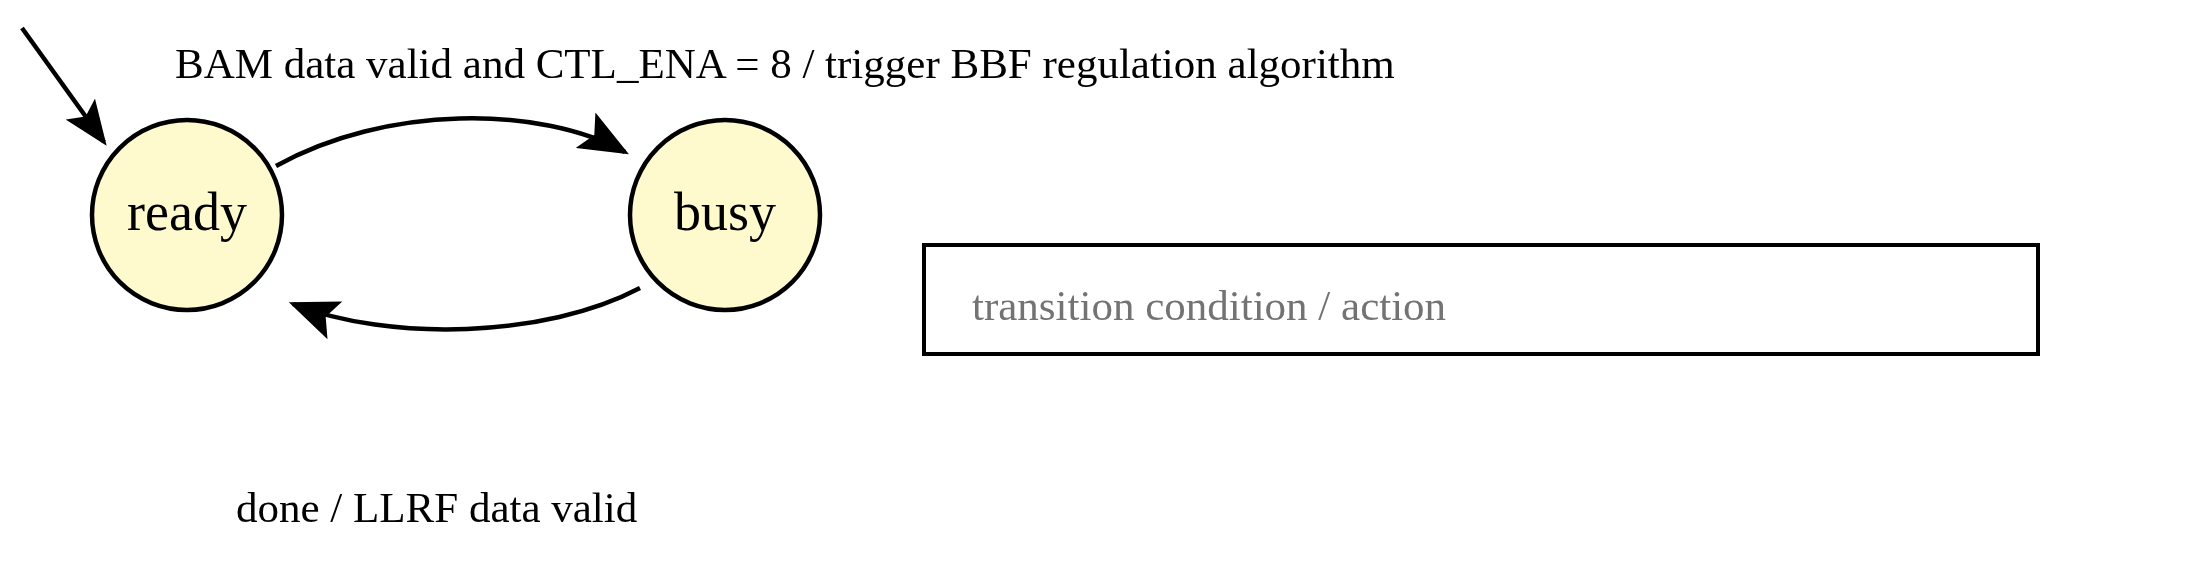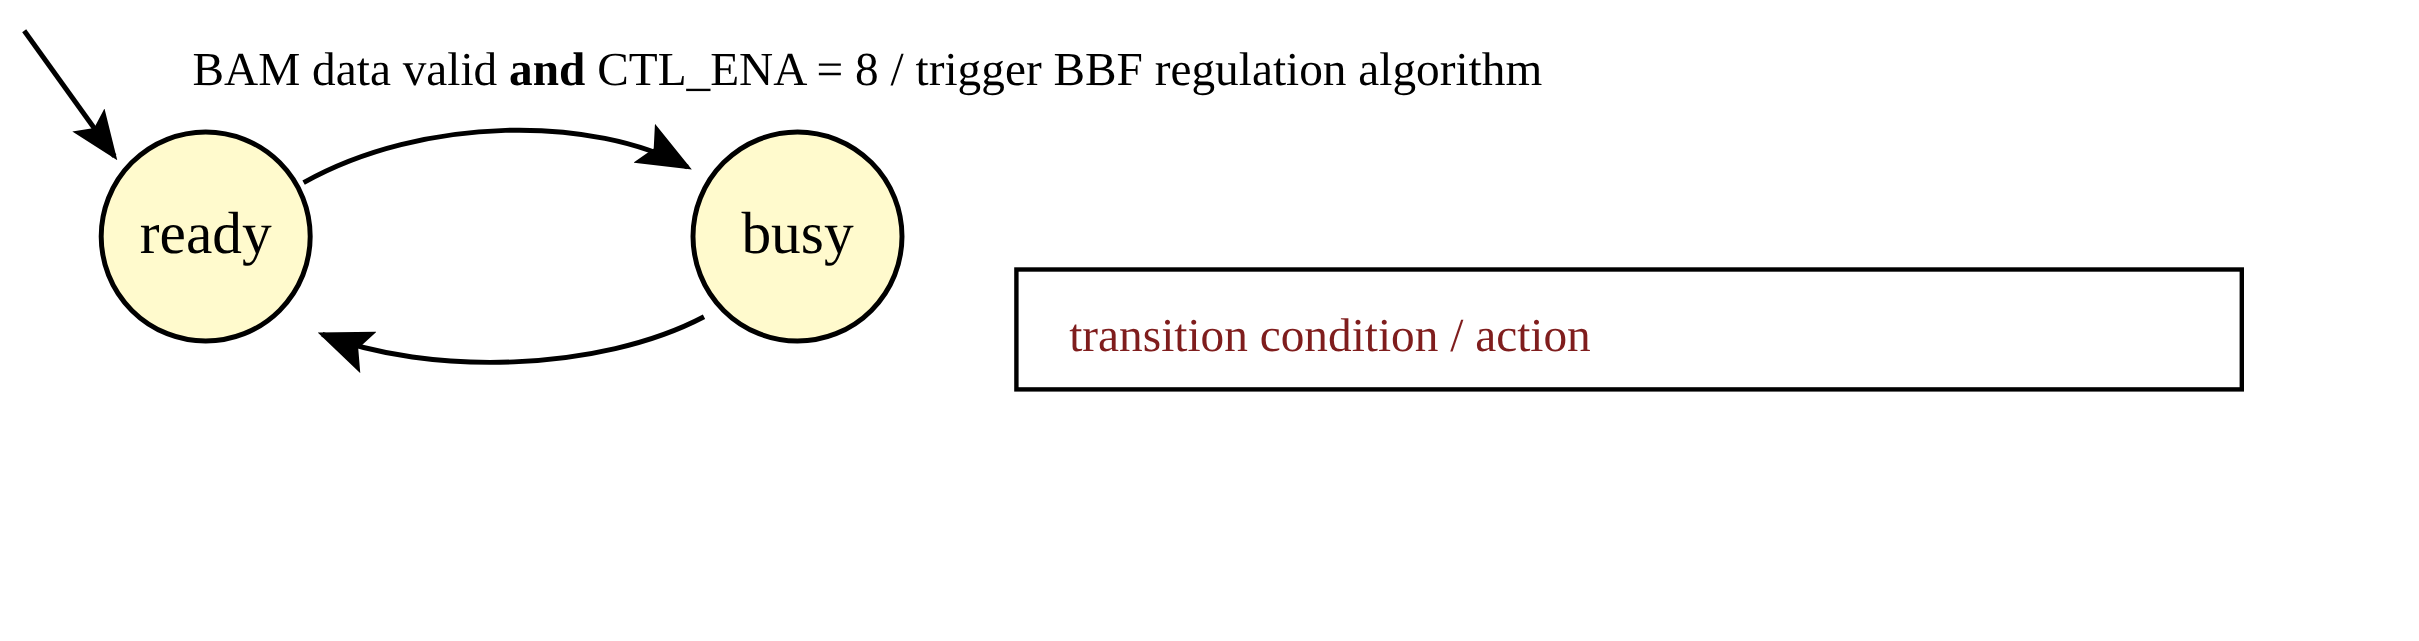--- a/index.html
+++ b/index.html
@@ -31,33 +31,33 @@
   }
   .edge-label {
     position: absolute;
     font-family: "Liberation Serif", "DejaVu Serif", serif;
     font-size: 43px;
     color: #000000;
     white-space: nowrap;
     line-height: 1;
   }
   .edge-label b {
-    font-weight: bold;
+    font-weight: normal;
   }
   .legend-box {
     position: absolute;
     box-sizing: border-box;
     border: 4px solid #000000;
     background: #ffffff;
   }
   .legend-text {
     position: absolute;
     font-family: "Liberation Serif", "DejaVu Serif", serif;
     font-size: 43px;
-    color: #7f1d1d;
+    color: #737373;
     white-space: nowrap;
     line-height: 1;
   }
 </style>
 </head>
 <body>
 
 <div id="canvas">
 
   <svg class="diagram-svg" viewBox="0 0 2199 583">
@@ -80,17 +80,18 @@
 
     <path d="M 276 166 C 385 105, 540 105, 625 152" fill="none" stroke="#000000" stroke-width="4.5" marker-end="url(#arrowhead)"></path>
 
     <path d="M 640 288 C 545 338, 390 342, 293 304" fill="none" stroke="#000000" stroke-width="4.5" marker-end="url(#arrowhead)"></path>
   </svg>
 
   <div class="edge-label" style="left:175px; top:42px;">
     <span>BAM data valid </span><b>and</b><span> CTL_ENA = 8 / trigger BBF regulation algorithm</span>
   </div>
 
+  <div class="edge-label" style="left:236px; top:486px;">done / LLRF data valid</div>
 
   <div class="legend-box" style="left:922px; top:243px; width:1118px; height:113px;"></div>
   <div class="legend-text" style="left:972px; top:284px;">transition condition / action</div>
 
 </div>
 
 </body></html>

